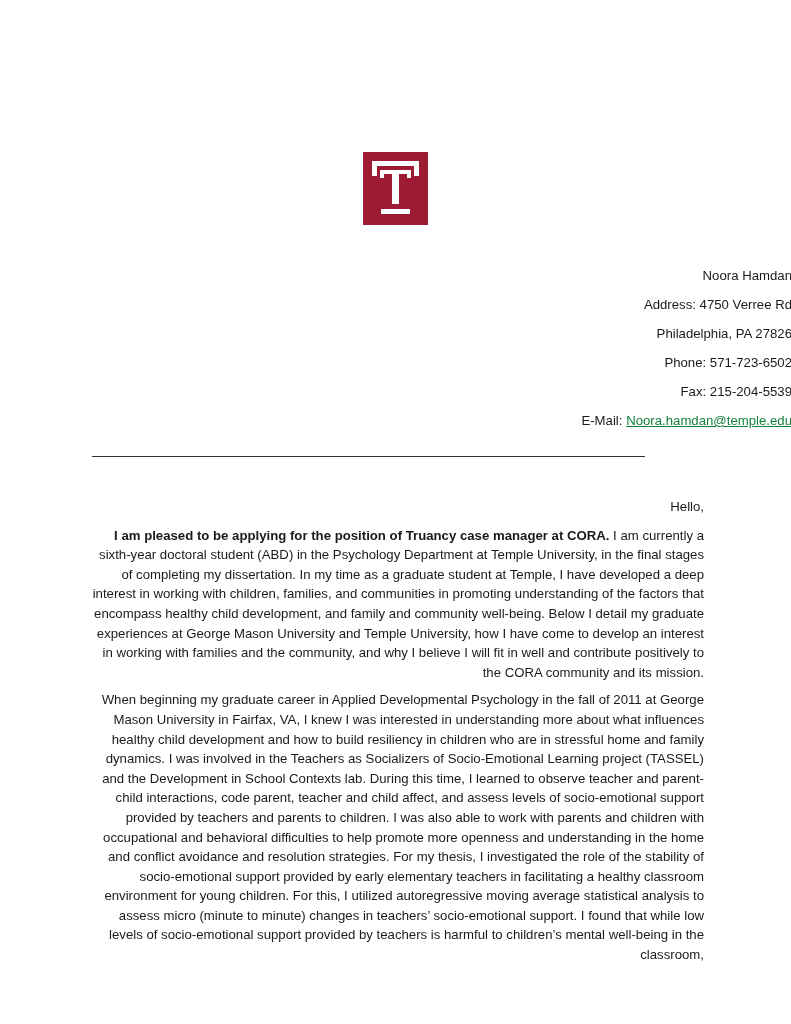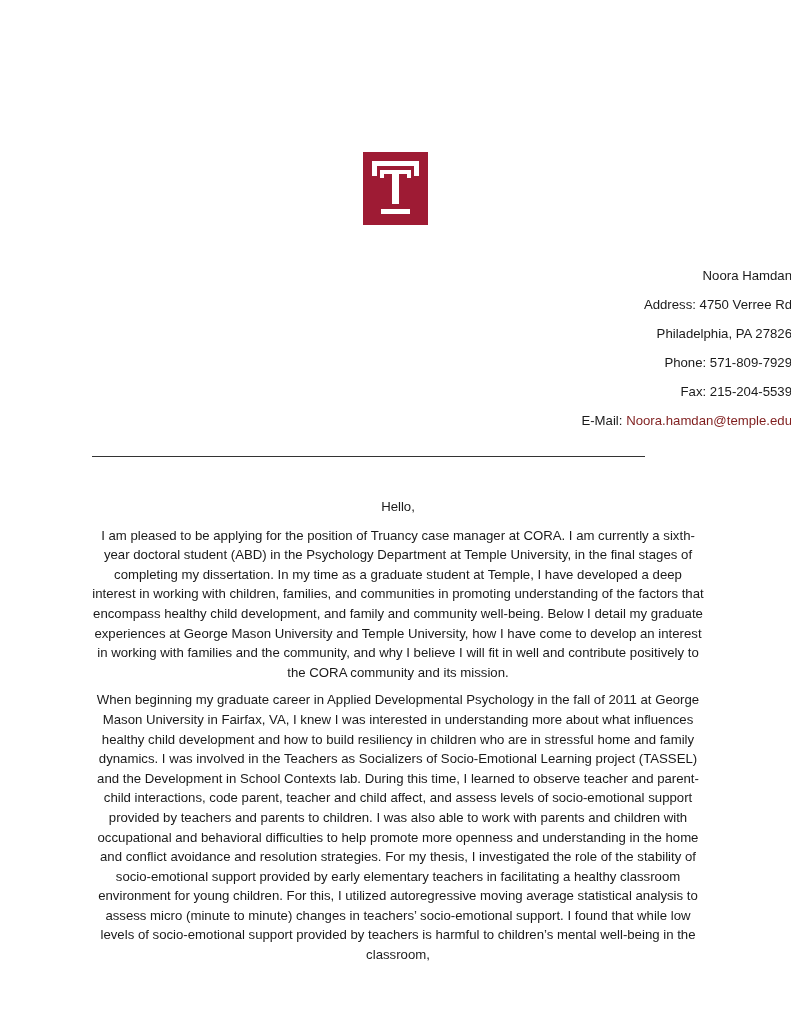--- a/index.html
+++ b/index.html
@@ -1,47 +1,47 @@
 <!DOCTYPE html>
 <html><head>
 <meta charset="utf-8">
 <style>
   html, body { margin: 0; padding: 0; background: #ffffff; }
   body { width: 791px; height: 1024px; position: relative; overflow: hidden;
          font-family: "Liberation Sans", sans-serif; color: #1a1a1a; }
   .logo { position: absolute; left: 363px; top: 152px; width: 65px; height: 73px; }
   .contact { position: absolute; left: 0; width: 791px; text-align: center; font-size: 13.2px; }
   .contact .line { position: absolute; left: 1px; width: 791px; text-align: right; }
-  .email-link { color: #7f1d1d; }
+  .email-link { color: #15803d; text-decoration: underline; }
   .rule { position: absolute; left: 92px; top: 456px; width: 553px; height: 0;
           border-top: 1.6px solid #333; }
   .body-text { position: absolute; left: 92px; width: 612px; font-size: 13.2px; line-height: 19.6px; }
-  .para { margin: 0; text-align: center; }
-  .bold { font-weight: normal; }
+  .para { margin: 0; text-align: right; }
+  .bold { font-weight: bold; }
 </style>
 </head>
 <body>
 
 <div class="logo">
   <svg width="65" height="73" viewBox="0 0 65 73">
     <rect x="0" y="0" width="65" height="73" fill="#9e1b34"></rect>
 
     <path d="M9 9 H56 V24 H51 V14 H14 V24 H9 Z" fill="#ffffff"></path>
 
     <path d="M17 18 H48 V26 H44 V22 H36 V52 H29 V22 H21 V26 H17 Z" fill="#ffffff"></path>
 
     <rect x="18" y="57" width="29" height="5" fill="#ffffff"></rect>
   </svg>
 </div>
 
 <div class="contact">
   <div class="line" style="top:268px">Noora Hamdan</div>
   <div class="line" style="top:297px">Address: 4750 Verree Rd</div>
   <div class="line" style="top:326px">Philadelphia, PA 27826</div>
-  <div class="line" style="top:355px">Phone: 571-809-7929</div>
+  <div class="line" style="top:355px">Phone: 571-723-6502</div>
   <div class="line" style="top:384px">Fax: 215-204-5539</div>
   <div class="line" style="top:413px">
     <span>E-Mail: </span><a class="email-link">Noora.hamdan@temple.edu</a>
   </div>
 </div>
 
 <div class="rule"></div>
 
 <div class="body-text" style="top:497px">
   <p class="para">Hello,</p>

